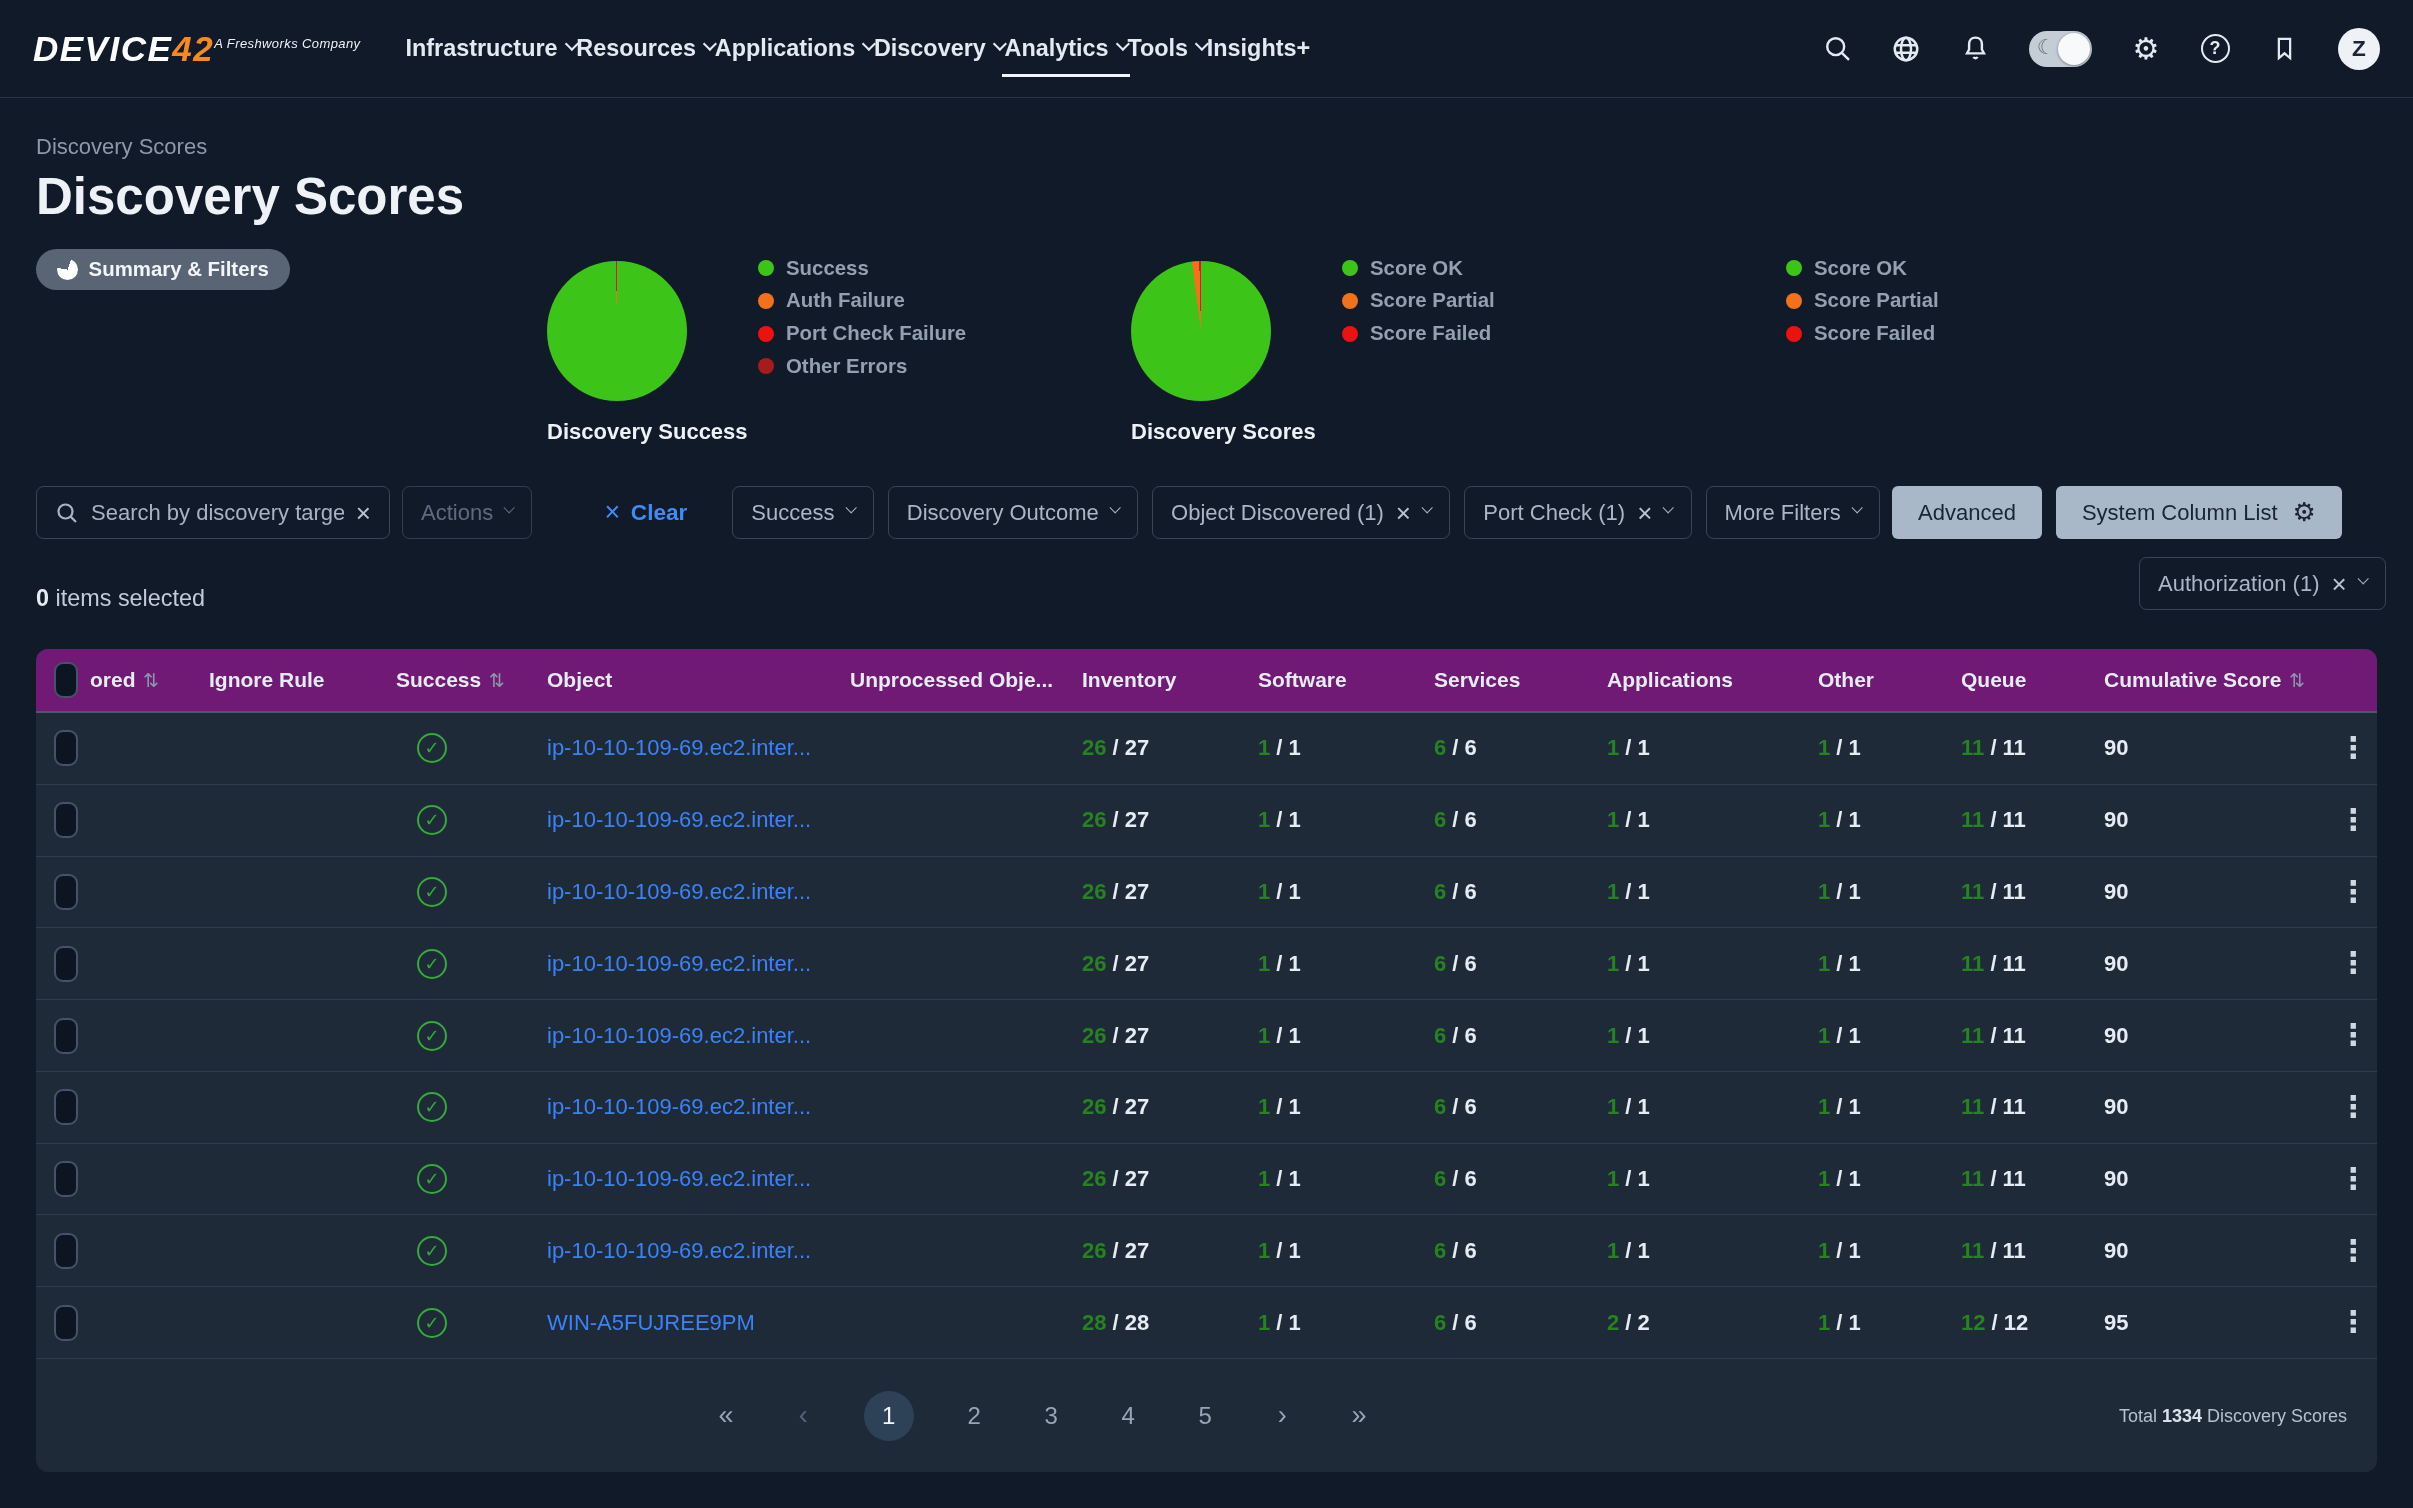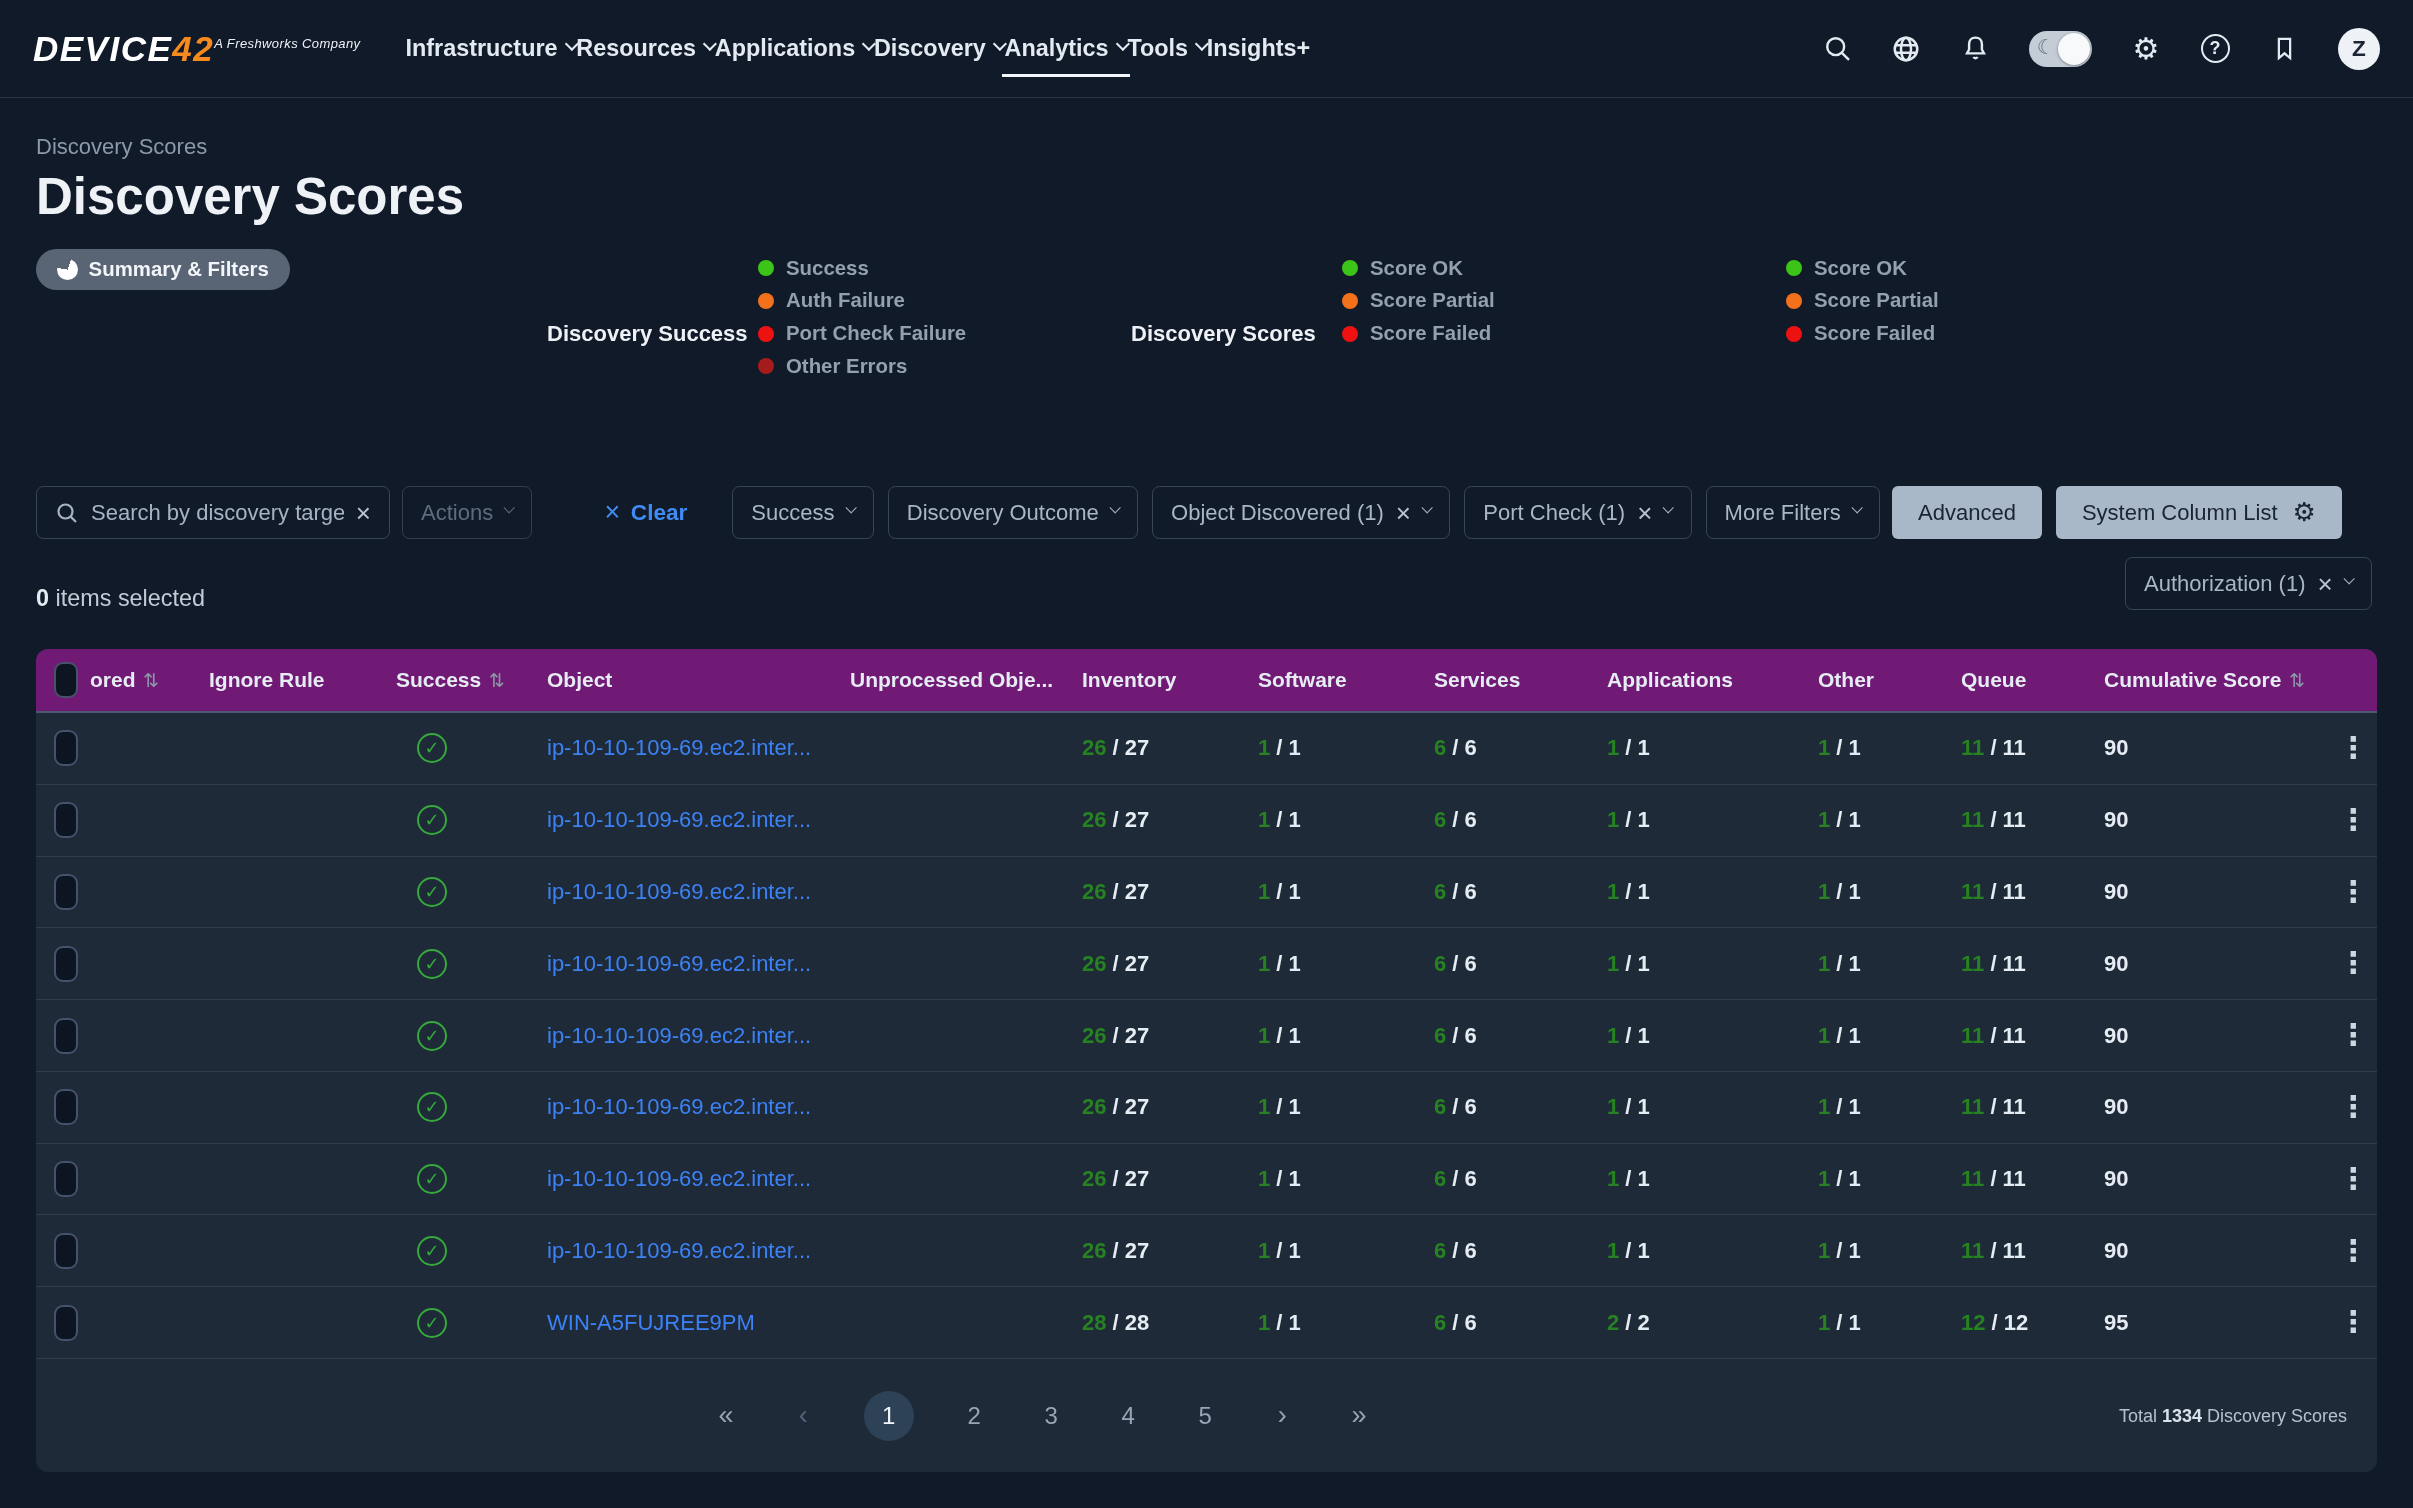--- a/index.html
+++ b/index.html
@@ -49,21 +49,21 @@
   .page-title { position:absolute; left:36px; top:167px; font-size:51px; font-weight:700; color:#eef2f7; }
   .badge { position:absolute; left:36px; top:249px; background:#596474; border-radius:753px;
     display:flex; align-items:center; gap:10.6px; padding:9px 21px; cursor:pointer; }
   .badge-pie { width:21px; height:21px; border-radius:50%;
     background:conic-gradient(from 20deg,#ffffff 0 72%, rgba(255,255,255,0) 72% 100%); }
   .badge-label { font-size:20.4px; font-weight:700; color:#f2f5f9; }
 
   
   .charts { position:absolute; left:528px; top:249px; display:flex; }
   .chart-group { width:584px; display:flex; padding-left:19px; }
-  .pie-col { width:140px; display:flex; align-items:center; }
+  .pie-col { width:140px; display:flex; flex-direction:column; }
   .pie { width:140px; height:140px; border-radius:50%; margin-top:12px; }
   .pie-title { margin-top:18px; font-size:22px; font-weight:700; color:#eef2f7; white-space:nowrap; }
   .legend { margin-left:71px; margin-top:7.5px; display:flex; flex-direction:column; gap:9.8px; }
   .legend-item { display:flex; align-items:center; gap:12px; cursor:pointer; }
   .legend-dot { width:16px; height:16px; border-radius:50%; flex:none; }
   .legend-label { font-size:20.4px; font-weight:700; color:#93a0af; white-space:nowrap; }
 
   
   .filters-row { position:absolute; left:36px; right:36px; top:486px; display:flex; align-items:center; }
   .chip { height:53px; border:1.5px solid #39465a; border-radius:7.5px; display:flex; align-items:center;
@@ -79,21 +79,21 @@
   .disabled-chip .chev { color:#5e6b7e; }
   .clear-btn { display:flex; align-items:center; gap:10.6px; margin-left:72px; cursor:pointer; }
   .clear-btn .x { font-size:27px; color:#3f8cf5; line-height:1; }
   .clear-btn .lbl { font-size:22.6px; font-weight:700; color:#3f8cf5; }
   .lite-btn { height:53px; background:#a9b8c9; border:none; border-radius:6px; color:#1a2433;
     font-size:22px; font-family:inherit; padding:0 26px; display:flex; align-items:center; gap:15px; cursor:pointer; }
   .lite-btn .gear { font-size:26px; color:#1a2433; }
   .ml16{margin-left:12px;} .ml20{margin-left:14px;} .ml60{margin-left:45px;}
   .selection { position:absolute; left:36px; top:585px; font-size:23.4px; color:#c2cbd7; }
   .selection b { color:#e6ecf3; }
-  .auth-chip { position:absolute; right:41px; top:557px; }
+  .auth-chip { position:absolute; right:27px; top:557px; }
 
   
   .card { position:absolute; left:36px; right:36px; top:649px; bottom:36px;
     background:#1f2a39; border-radius:12px; display:flex; flex-direction:column; }
   .trow { display:grid;
     grid-template-columns:36px 119px 187px 151px 303px 232px 176px 176px 173px 211px 143px 143px 226px 1fr;
     padding-left:18px; align-items:center; }
   .thead { height:64px; background:#701a75; border-radius:12px 12px 0 0; border-bottom:2.3px solid #4b5870; }
   .th { font-size:21px; font-weight:700; color:#e6ecf3; display:flex; align-items:center; gap:7.5px;
     overflow:hidden; white-space:nowrap; padding-right:9px; }

